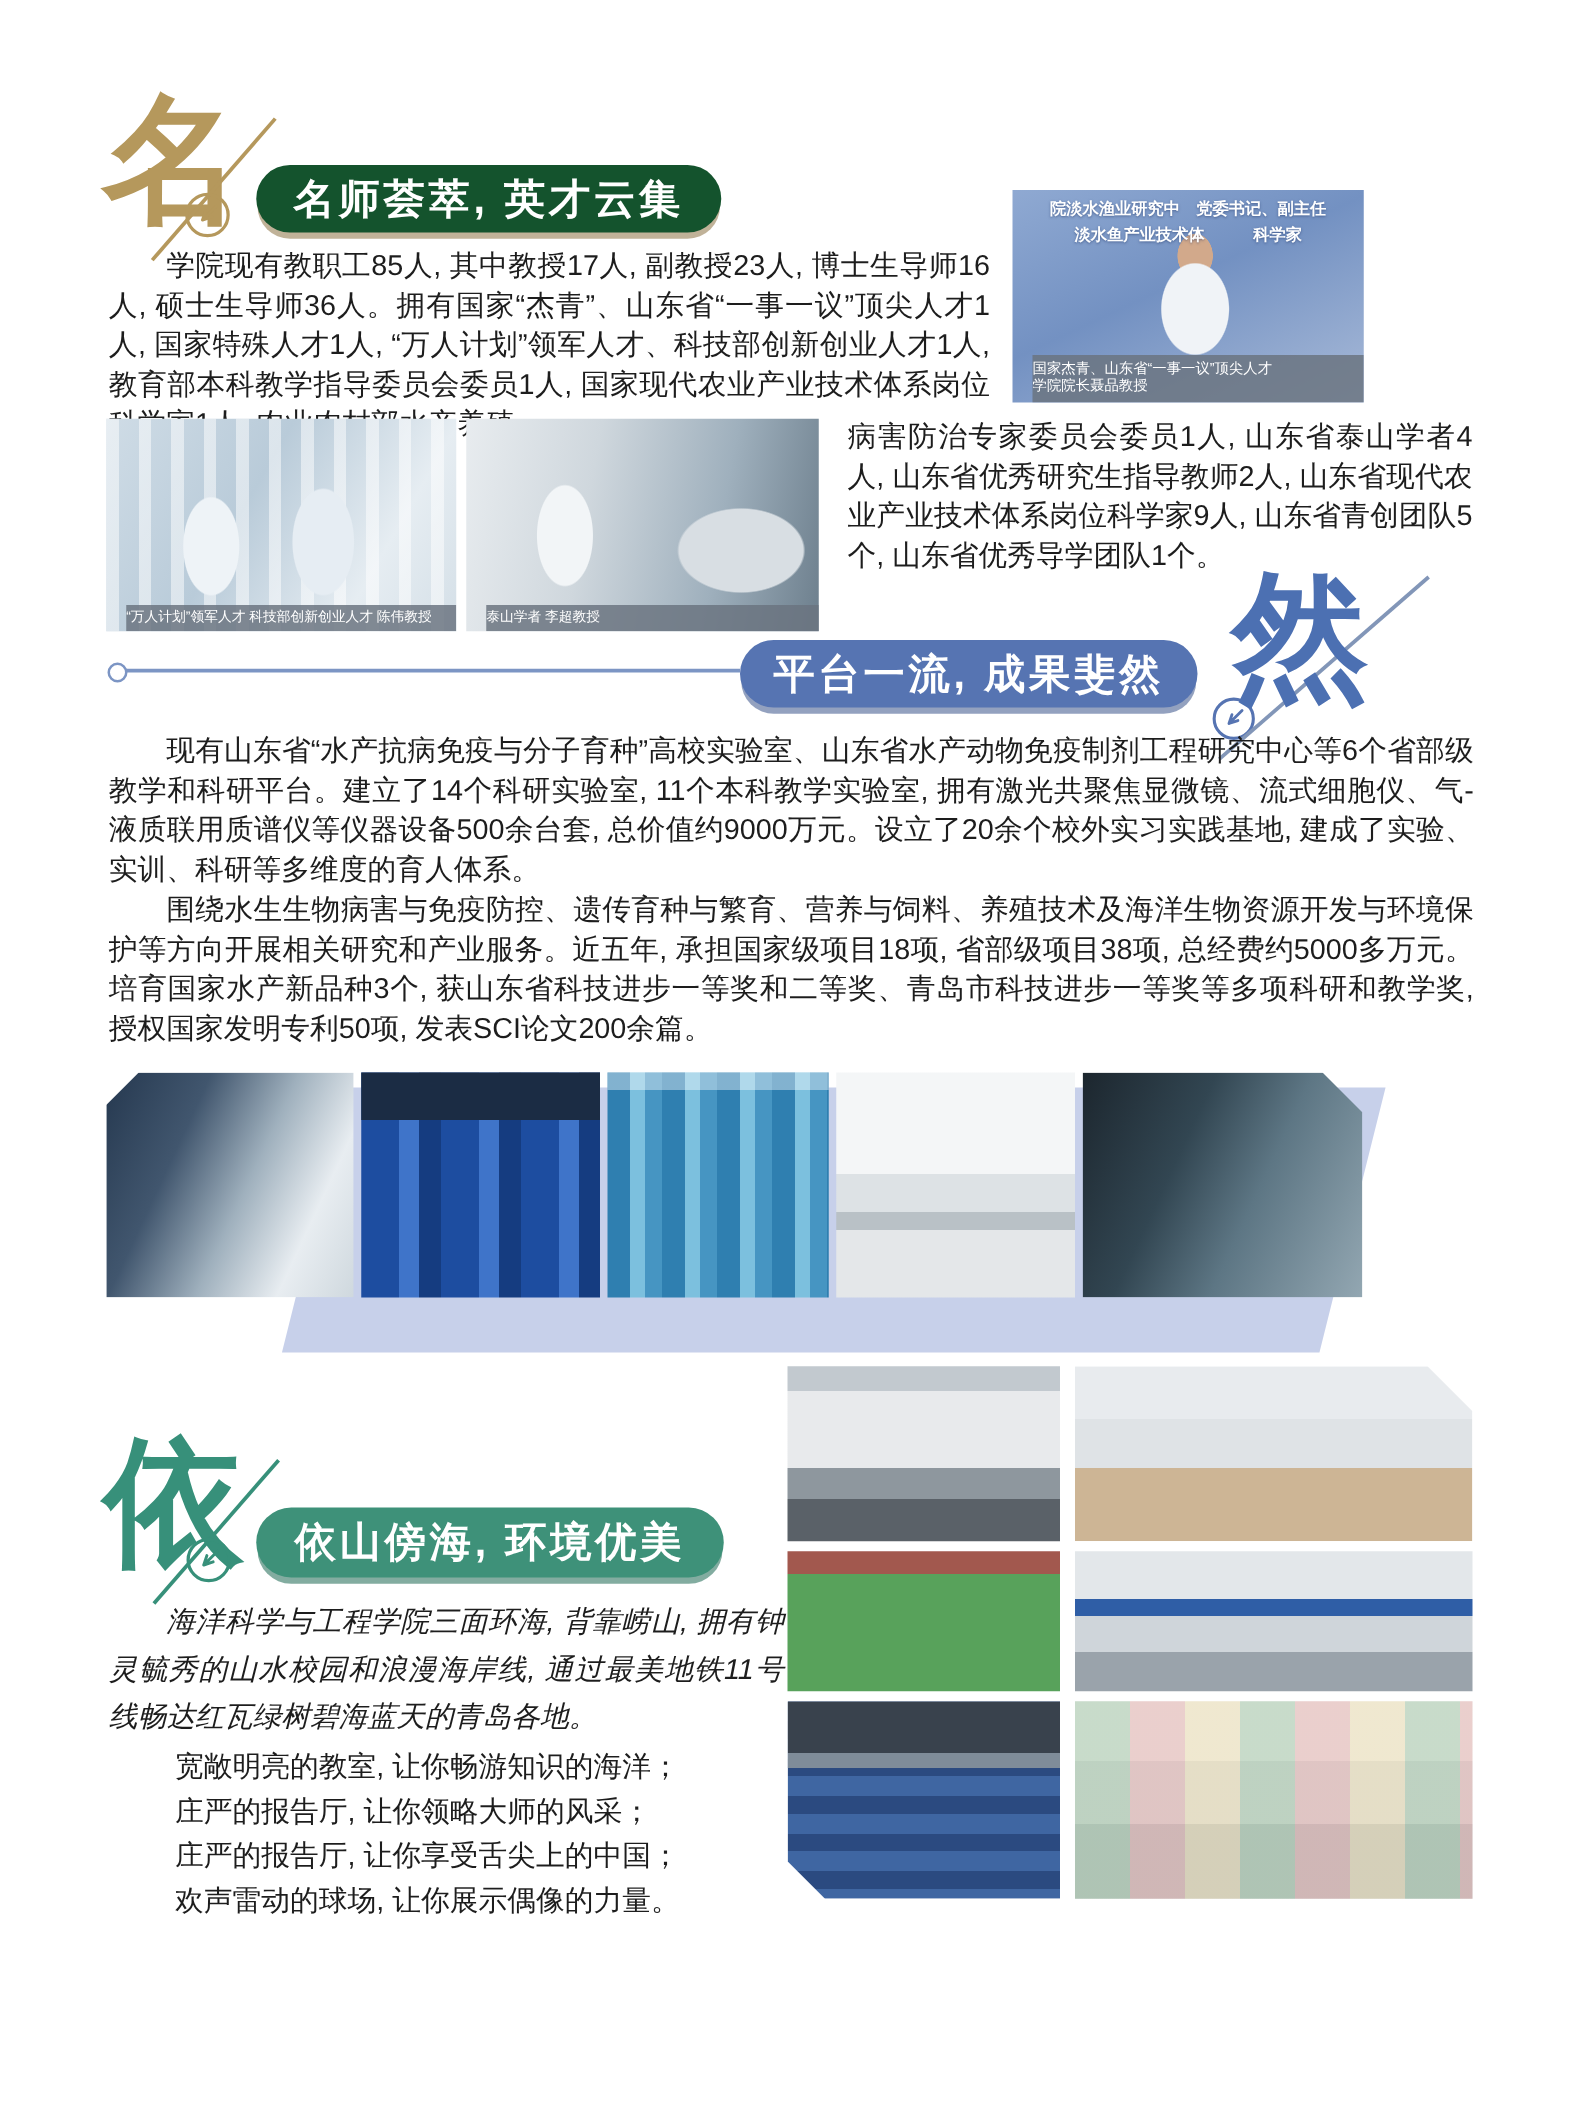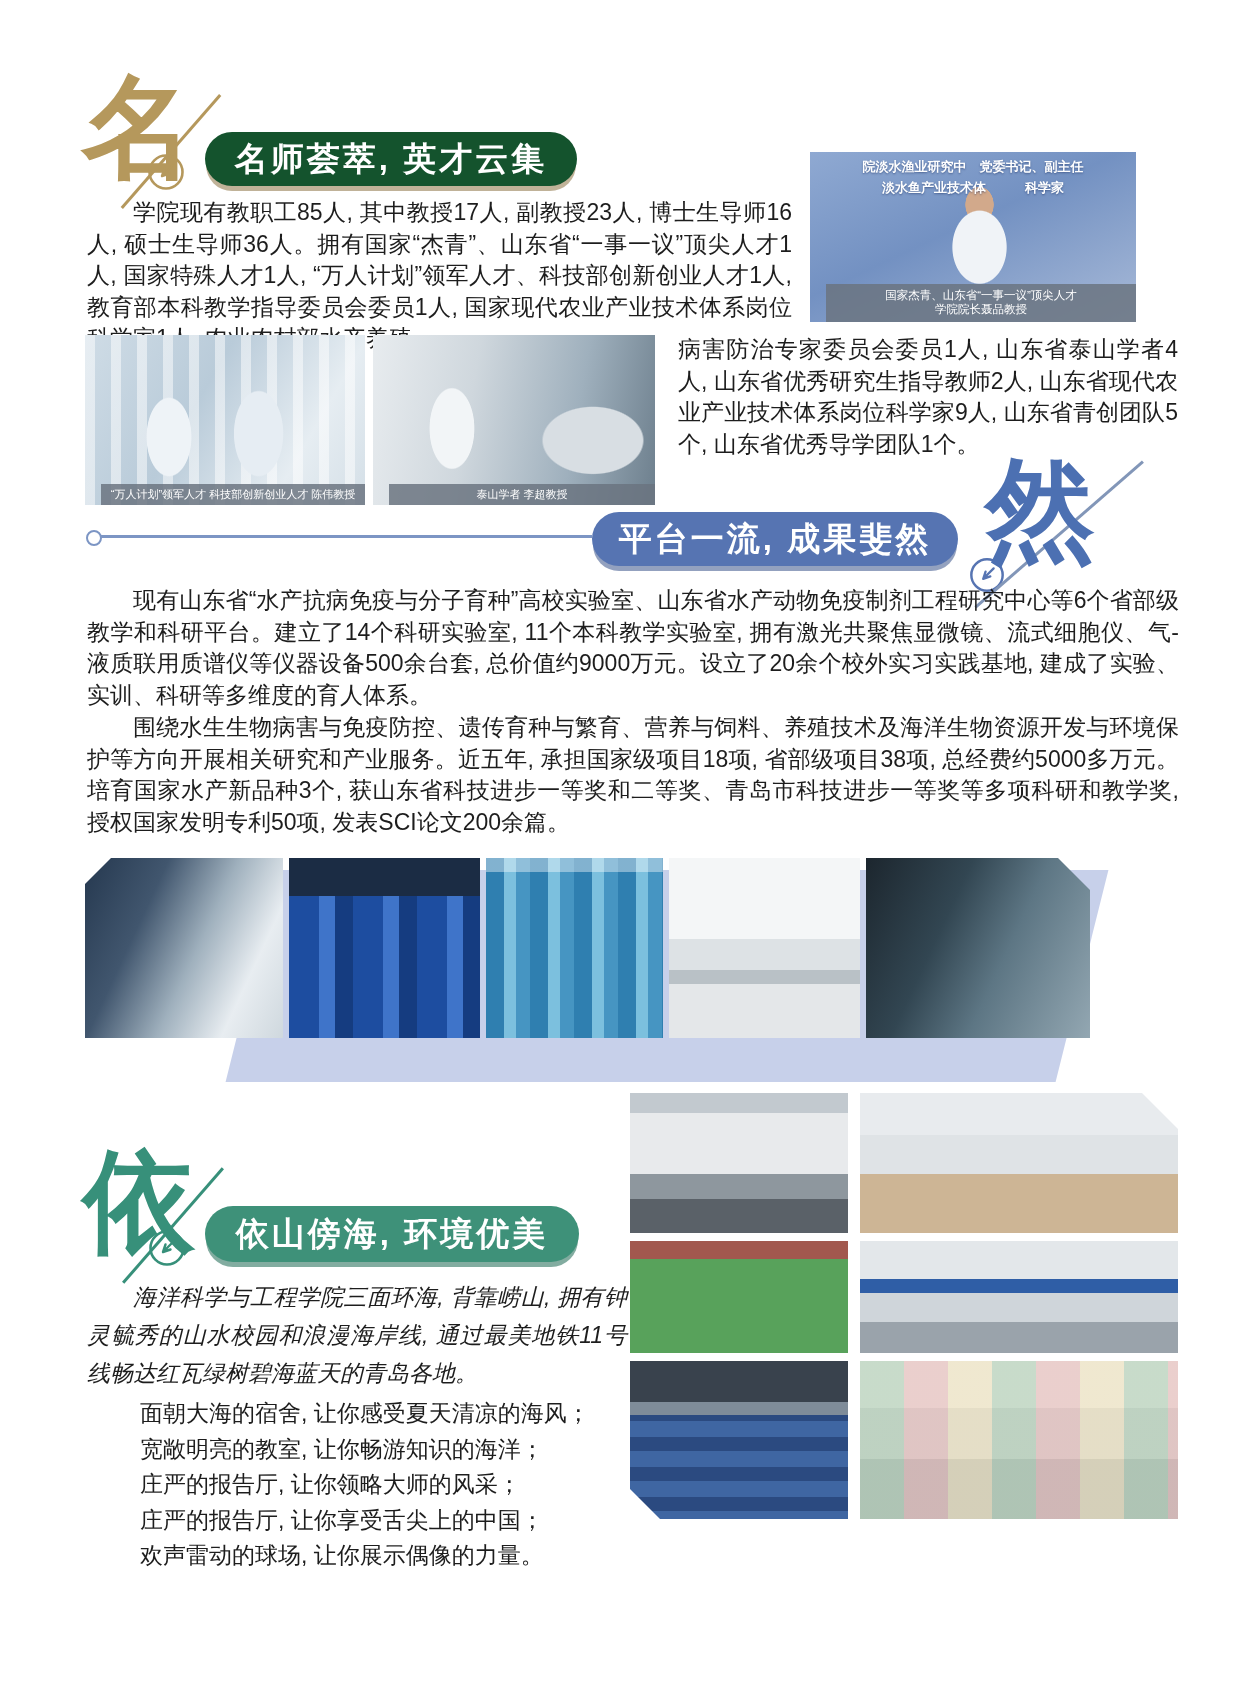--- a/index.html
+++ b/index.html
@@ -5,29 +5,29 @@
   html,body{margin:0;padding:0;background:#ffffff;}
   body{font-family:"Liberation Sans","DejaVu Sans",sans-serif;}
   .page{position:relative;width:1259px;height:1701px;background:#ffffff;overflow:hidden;}
   .abs{position:absolute;}
   .bigchar{font-weight:700;line-height:1;}
   .slash{transform-origin:center;}
   .banner{display:flex;align-items:center;justify-content:center;color:#ffffff;font-weight:700;letter-spacing:3px;white-space:nowrap;}
   .bodytext{font-size:23px;line-height:31.5px;text-align:justify;color:#1d1d1d;}
   .indent{text-indent:2em;}
   .photo{position:absolute;overflow:hidden;}
-  .pcaption{position:absolute;left:16px;right:0;bottom:0;background:rgba(106,115,127,.84);color:#fff;text-align:center;}
+  .pcaption{position:absolute;left:16px;right:0;bottom:0;background:rgba(106,115,127,.84);color:#fff;text-align:left;}
   .overlay-line{position:absolute;left:0;right:0;text-align:center;color:#fff;font-weight:700;font-size:13px;text-shadow:0 1px 2px rgba(20,40,90,.5);white-space:nowrap;overflow:hidden;}
   .iconwrap{width:40px;height:40px;}
   .envline{line-height:35.5px;font-size:23px;color:#1d1d1d;white-space:nowrap;}
 
   .ph-portrait{background:
     radial-gradient(46px 62px at 52% 56%,#f0f3f7 0 58%,rgba(0,0,0,0) 60%),
     radial-gradient(24px 30px at 52% 31%,#d2a98b 0 58%,rgba(0,0,0,0) 60%),
-    linear-gradient(155deg,#8fa9d2 0%,#7391c2 45%,#a8bad8 100%); padding-left: 45px;}
+    linear-gradient(155deg,#8fa9d2 0%,#7391c2 45%,#a8bad8 100%);}
   .ph-clean1{background:
     radial-gradient(40px 70px at 30% 60%,#eef3f7 0 55%,rgba(0,0,0,0) 57%),
     radial-gradient(44px 76px at 62% 58%,#e6edf3 0 55%,rgba(0,0,0,0) 57%),
     repeating-linear-gradient(90deg,rgba(255,255,255,.5) 0 10px,rgba(255,255,255,0) 10px 26px),
     linear-gradient(120deg,#cfdce6 0%,#b9cbd9 40%,#e6edf2 75%,#d4dfe7 100%);}
   .ph-clean2{background:
     radial-gradient(40px 72px at 28% 55%,#f2f5f7 0 55%,rgba(0,0,0,0) 57%),
     radial-gradient(90px 60px at 78% 62%,#d8dee3 0 55%,rgba(0,0,0,0) 57%),
     linear-gradient(100deg,#e8ecef 0%,#cfd7dd 35%,#9fb0bd 70%,#6d7f8d 100%);}
   .ph-computer{background:linear-gradient(115deg,#25384f 0%,#41566e 30%,#9fb0bd 55%,#e8edf1 78%,#cfd8de 100%);}
@@ -113,21 +113,20 @@
     <svg width="40" height="40" viewBox="0 0 40 40">
       <circle cx="20" cy="20" r="16.5" fill="none" stroke="#37907A" stroke-width="2.6"></circle>
       <path d="M27 13 L16 24 M16 24 l2.5 -7.5 M16 24 l7.5 -2.5" stroke="#37907A" stroke-width="2.4" fill="none" stroke-linecap="round"></path>
     </svg>
   </div>
   <div class="abs banner" style="left:205px;top:1206px;width:374px;height:56px;background:#3E9179;border-radius:28px;font-size:33px;box-shadow:0 6px 0 -1px rgba(46,117,96,.6);">依山傍海, 环境优美</div>
 
   <div class="abs bodytext indent" style="left:87px;top:1278px;width:540px;line-height:38px;font-style:italic;">海洋科学与工程学院三面环海, 背靠崂山, 拥有钟灵毓秀的山水校园和浪漫海岸线, 通过最美地铁11号线畅达红瓦绿树碧海蓝天的青岛各地。</div>
 
   <div class="abs" style="left:87px;top:1396px;width:545px;">
-    <div class="envline" style="padding-left:53px;">面朝大海的宿舍, 让你感受夏天清凉的海风；</div>
     <div class="envline" style="padding-left:53px;">宽敞明亮的教室, 让你畅游知识的海洋；</div>
     <div class="envline" style="padding-left:53px;">庄严的报告厅, 让你领略大师的风采；</div>
     <div class="envline" style="padding-left:53px;">庄严的报告厅, 让你享受舌尖上的中国；</div>
     <div class="envline" style="padding-left:53px;">欢声雷动的球场, 让你展示偶像的力量。</div>
   </div>
 
   <div class="photo ph-classroom" style="left:630px;top:1093px;width:218px;height:140px;"></div>
   <div class="photo ph-reading" style="left:860px;top:1093px;width:318px;height:140px;clip-path:polygon(0 0,calc(100% - 36px) 0,100% 36px,100% 100%,0 100%);"></div>
   <div class="photo ph-soccer" style="left:630px;top:1241px;width:218px;height:112px;"></div>
   <div class="photo ph-tennis" style="left:860px;top:1241px;width:318px;height:112px;"></div>

